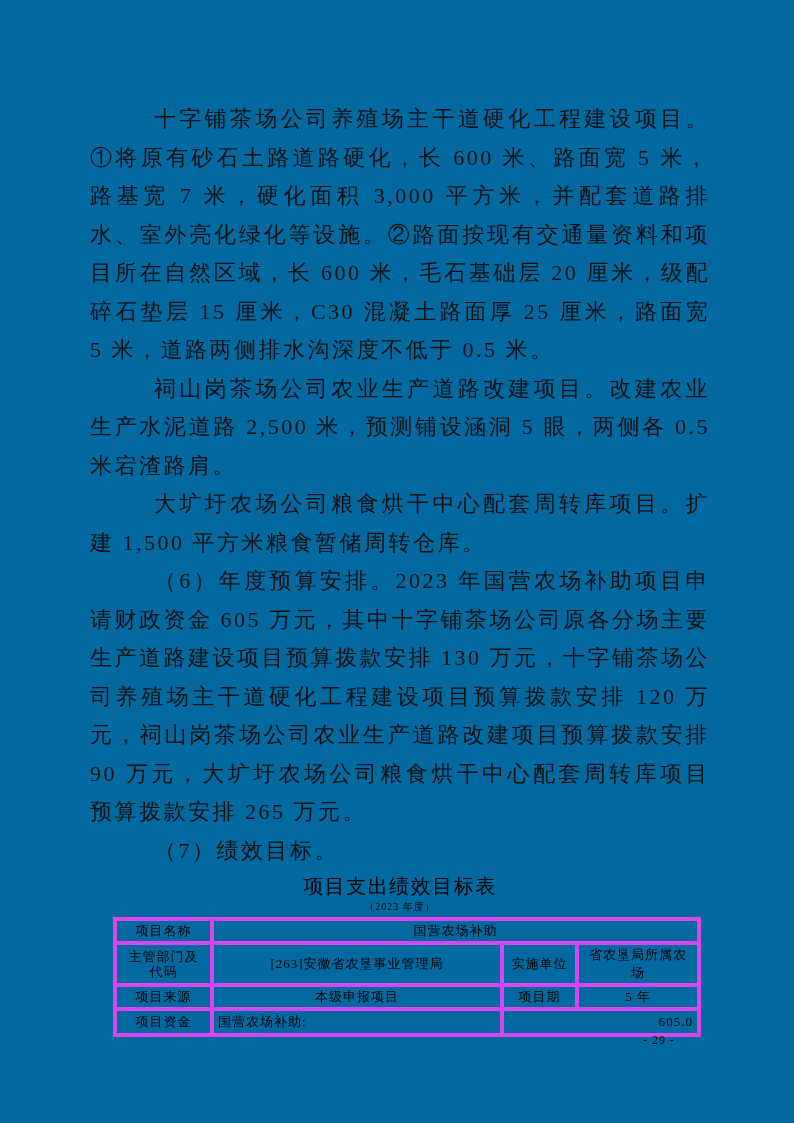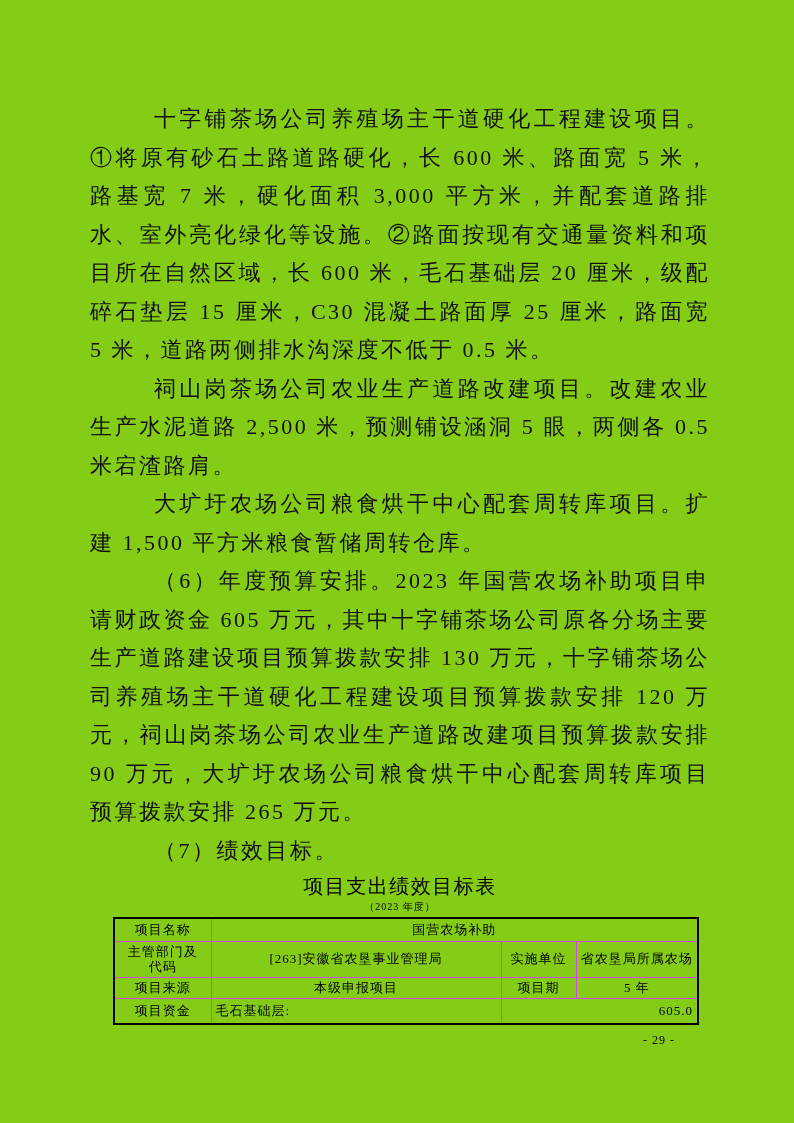--- a/index.html
+++ b/index.html
@@ -1,20 +1,20 @@
 <!DOCTYPE html>
 <html><head>
 <meta charset="utf-8">
 <style>
   html, body { margin:0; padding:0; background:#ffffff; }
   .page {
     position:relative;
     width:794px;
     height:1123px;
-    background:#84cc16;
+    background:#0369a1;
     color:#101010;
     font-family:"Liberation Serif","DejaVu Serif",serif;
     overflow:hidden;
   }
   .content {
     position:absolute;
     left:90px;
     top:100px;
     width:620px;
   }
@@ -48,21 +48,21 @@
   table.perf {
     border-collapse:collapse;
     table-layout:fixed;
     margin-left:23px;
     width:584px;
     border:2px solid #000;
     font-size:13px;
     color:#000;
   }
   table.perf td {
-    border:1px solid #d946ef;
+    border:4px solid #d946ef;
     padding:1px 4px;
     vertical-align:middle;
     letter-spacing:1px;
   }
   td.c  { text-align:center; }
   td.wrap { white-space:pre-line; line-height:15px; }
   td.left-cell  { text-align:left; padding-left:9px; }
   td.right-cell { text-align:right; padding-right:7px; letter-spacing:0; }
   tr.r1 { height:23px; }
   tr.r2 { height:36px; }
@@ -120,21 +120,21 @@
           <td class="c">省农垦局所属农场</td>
         </tr>
         <tr class="r3">
           <td class="c">项目来源</td>
           <td class="c">本级申报项目</td>
           <td class="c">项目期</td>
           <td class="c">5 年</td>
         </tr>
         <tr class="r4">
           <td class="c">项目资金</td>
-          <td class="left-cell">毛石基础层:</td>
+          <td class="left-cell">国营农场补助:</td>
           <td class="right-cell" colspan="2">605.0</td>
         </tr>
       </tbody>
     </table>
 
   </div>
 
   <div class="pageno">- 29 -</div>
 </div>
 

